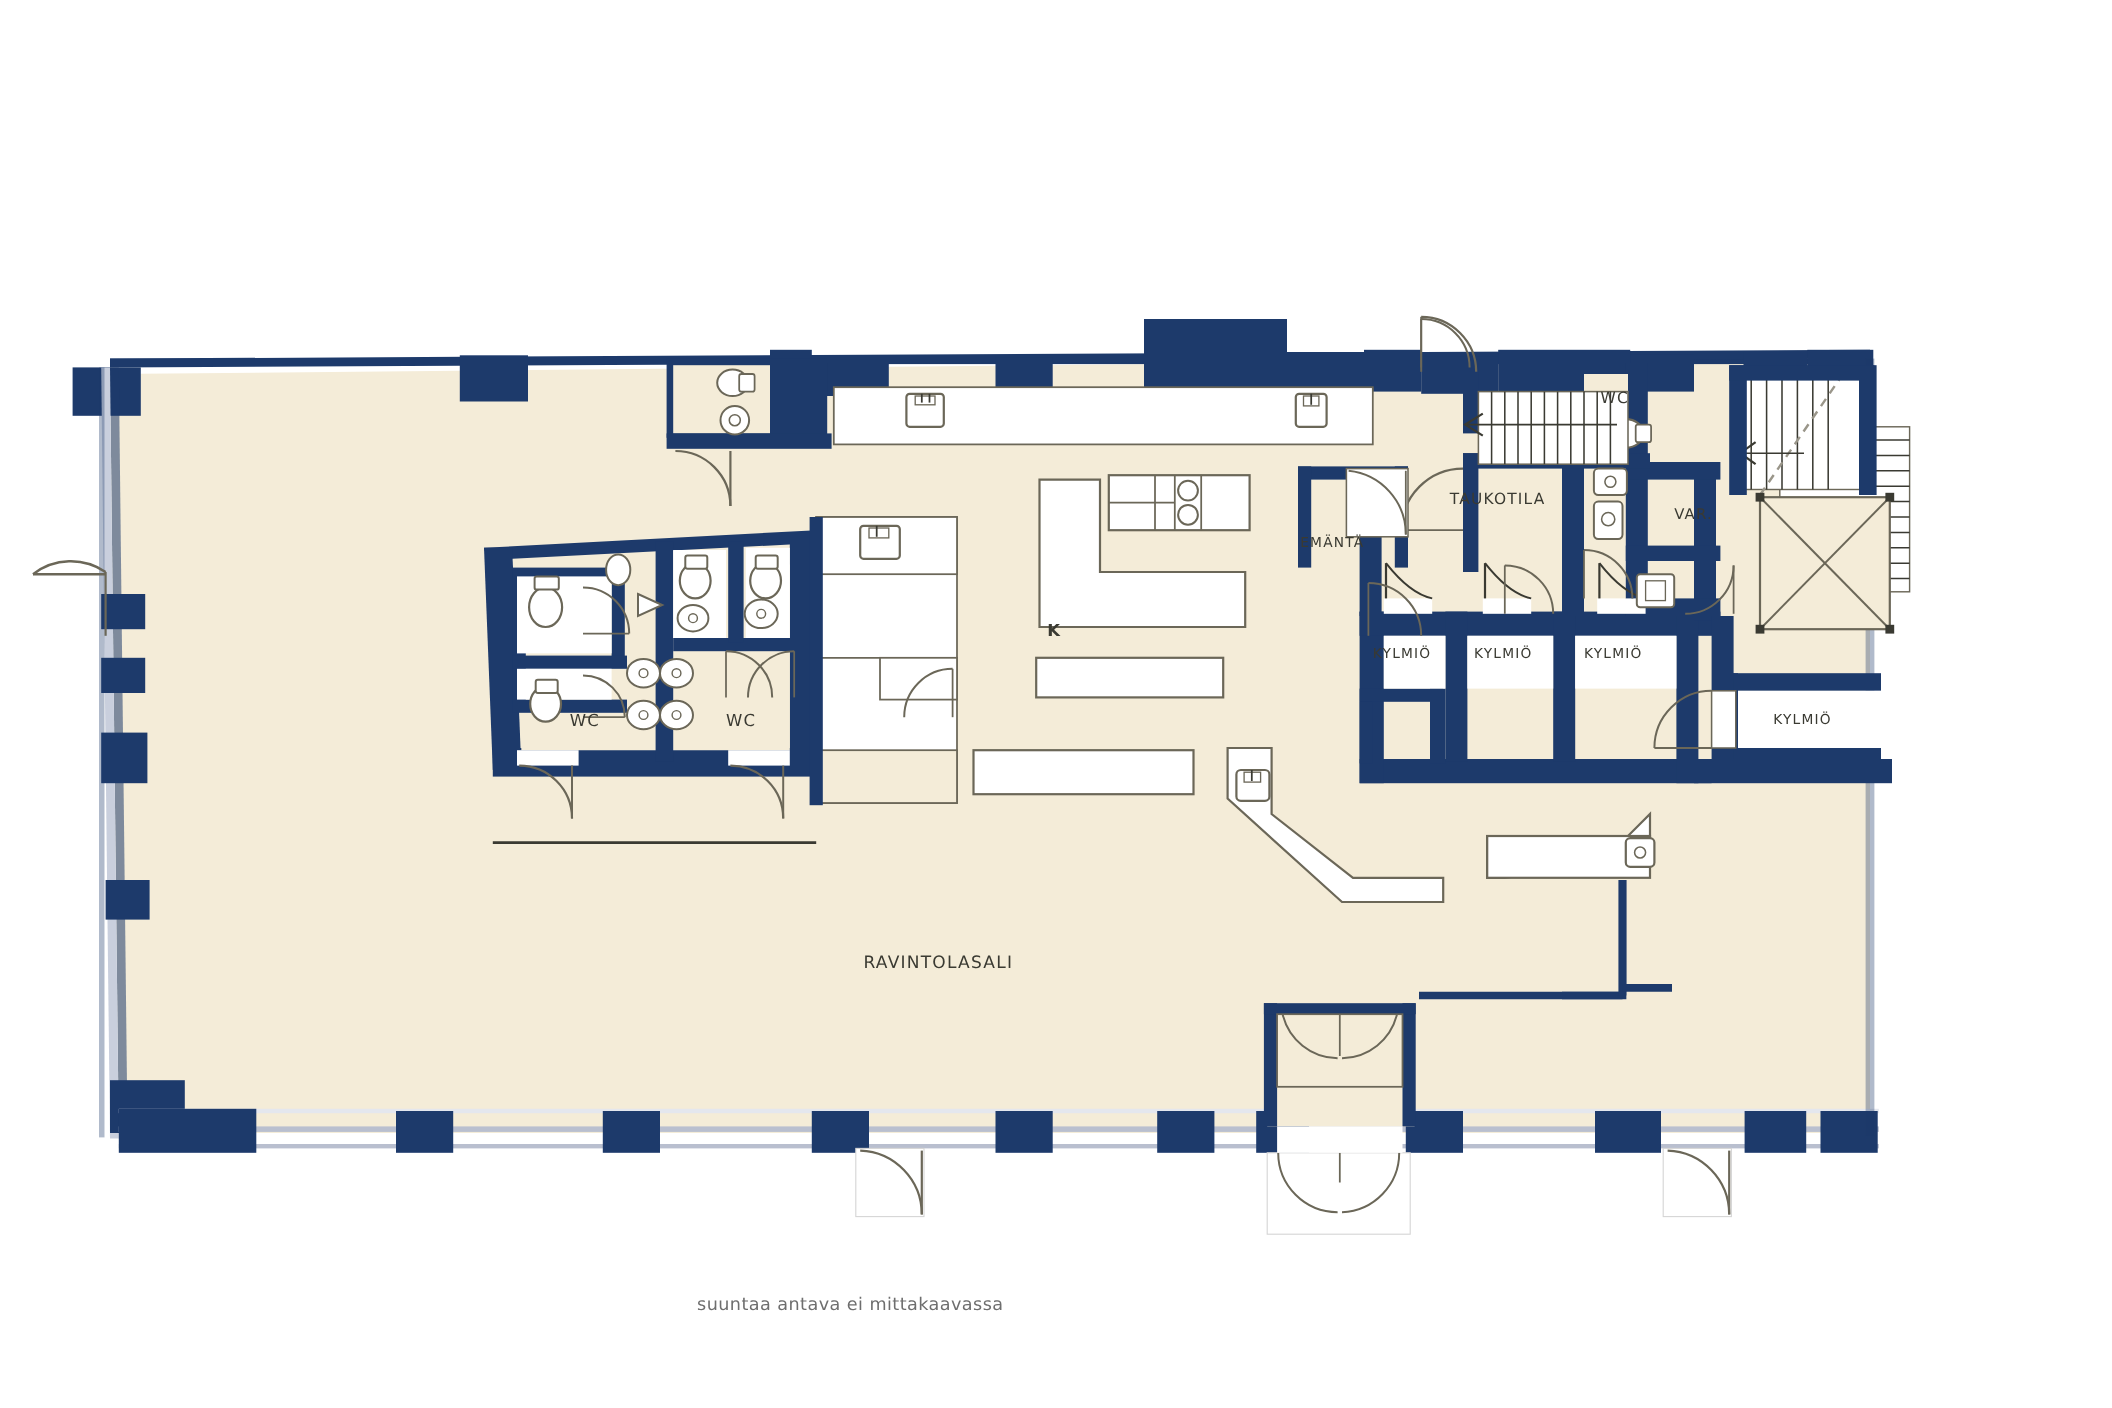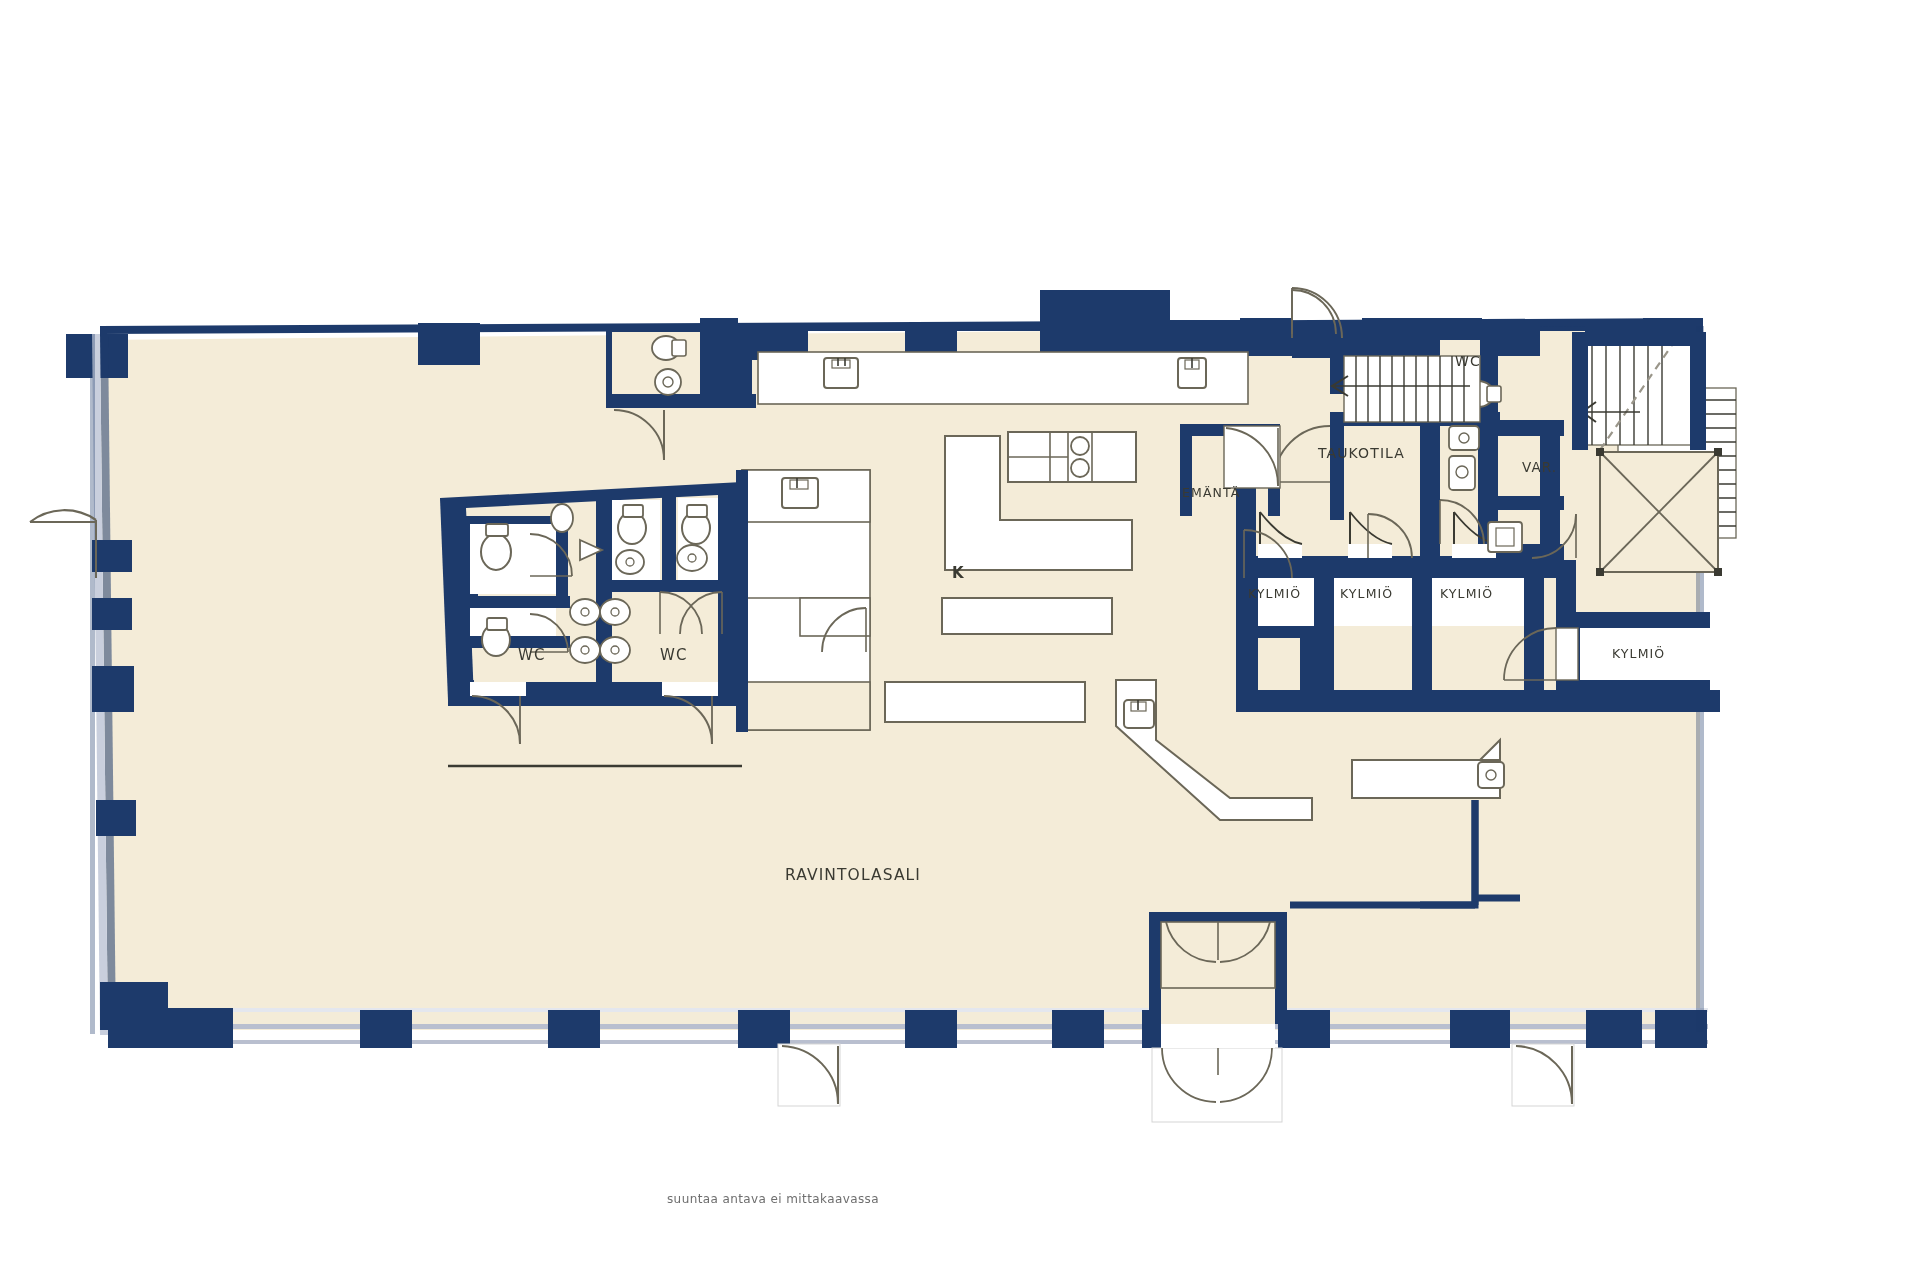--- a/index.html
+++ b/index.html
@@ -15,24 +15,23 @@
     left:0;top:0;
     width:1920px;height:1280px;
   }
   svg#floorplan{display:block;width:1920px;height:1280px;}
   .caption{
     position:absolute;
     left:0;top:1176px;
     width:1546px;
     text-align:center;
     font-family:"DejaVu Sans", sans-serif;
-    font-size:12px;
+    font-size:16px;
     letter-spacing:0.4px;
     color:#6e6e6e;
-    margin-top:16px;
   }
   text.room-label{
     font-family:"DejaVu Sans", sans-serif;
     fill:#3a3a32;
     letter-spacing:1.1px;
   }
 </style>
 </head>
 <body>
 

